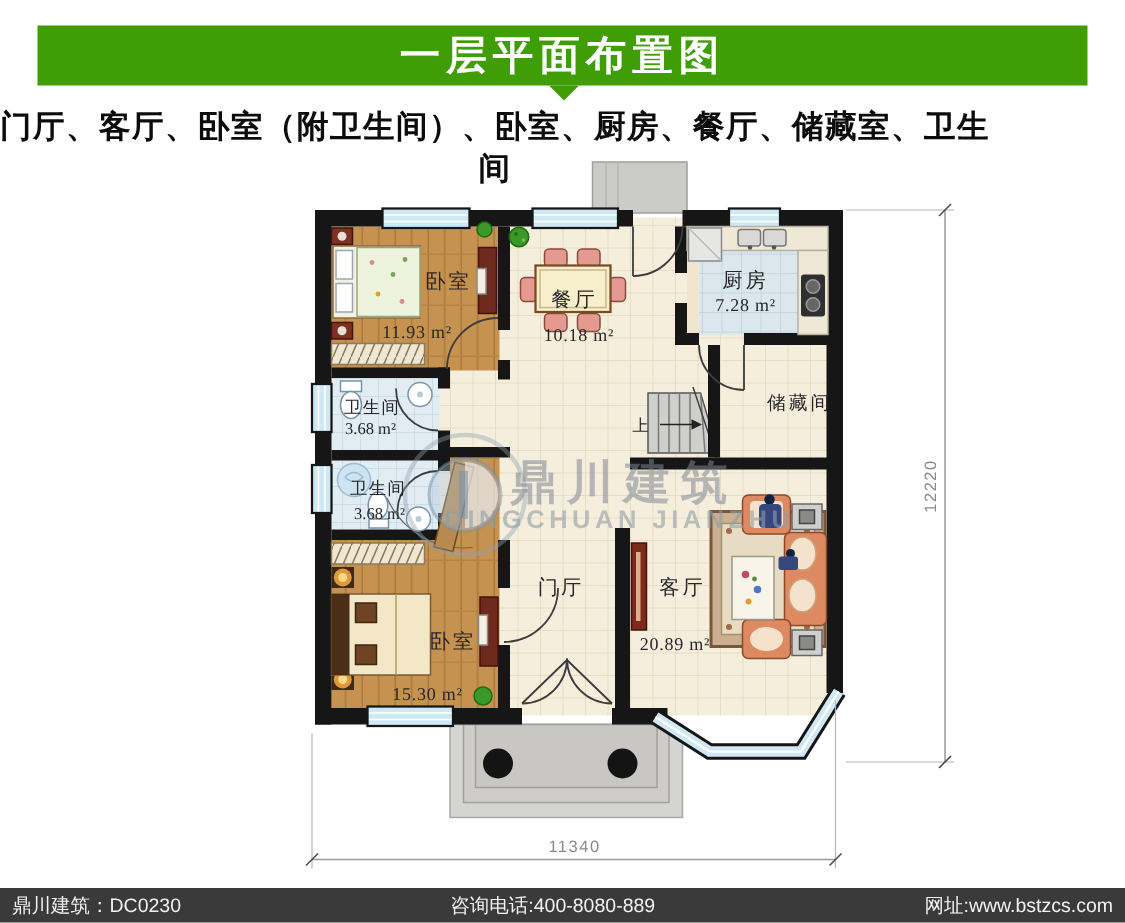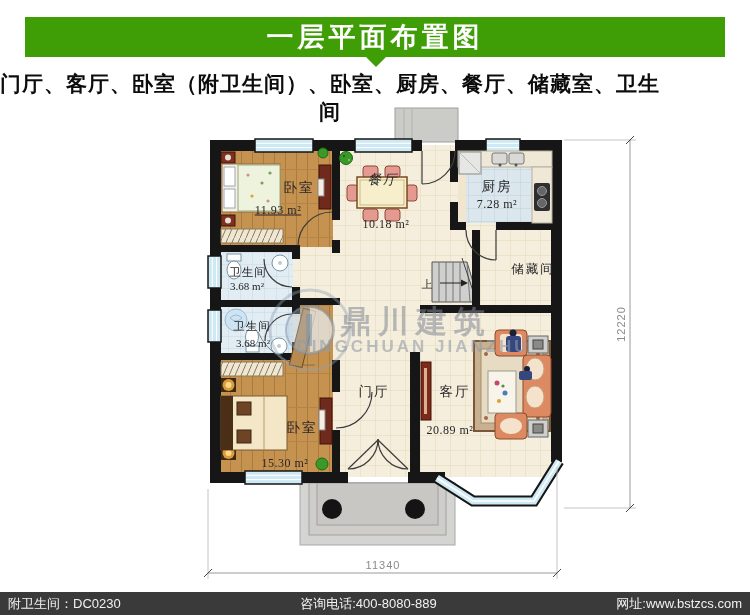--- a/index.html
+++ b/index.html
@@ -316,22 +316,22 @@
   </g>
 </svg>
 
 <div class="banner">
   <span class="banner-title">一层平面布置图</span>
 </div>
 <div class="banner-tri"></div>
 <div class="subtitle">门厅、客厅、卧室（附卫生间）、卧室、厨房、餐厅、储藏室、卫生间</div>
 
 <span class="lbl room-name" style="left:299px;top:188px;">卧室</span>
-<span class="lbl room-area" style="left:278px;top:210px;text-decoration:underline;">11.93 m²</span>
-<span class="lbl room-name" style="left:383px;top:180px;font-style:italic;">餐厅</span>
+<span class="lbl room-area" style="left:278px;top:222px;">11.93 m²</span>
+<span class="lbl room-name" style="left:383px;top:200px;">餐厅</span>
 <span class="lbl room-area" style="left:386px;top:224px;text-align:right;">10.18 m²</span>
 <span class="lbl room-name" style="left:497px;top:187px;">厨房</span>
 <span class="lbl room-area" style="left:497px;top:204px;">7.28 m²</span>
 <span class="lbl small-name" style="left:248px;top:272px;">卫生间</span>
 <span class="lbl small-area" style="left:247px;top:286px;">3.68 m²</span>
 <span class="lbl small-name" style="left:252px;top:326px;">卫生间</span>
 <span class="lbl small-area" style="left:253px;top:343px;">3.68 m²</span>
 <span class="lbl room-name" style="left:533px;top:269px;font-size:12.5px;">储藏间</span>
 <span class="lbl room-name" style="left:302px;top:428px;">卧室</span>
 <span class="lbl room-area" style="left:285px;top:463px;">15.30 m²</span>
@@ -340,16 +340,16 @@
 <span class="lbl room-area" style="left:450px;top:430px;">20.89 m²</span>
 <span class="lbl stairs-lbl" style="left:427px;top:284px;">上</span>
 
 <span class="lbl dim" style="left:383px;top:565px;">11340</span>
 <span class="lbl dim dim-v" style="left:621px;top:324px;">12220</span>
 
 <span class="lbl wm-cn" style="left:416px;top:322px;">鼎川建筑</span>
 <span class="lbl wm-en" style="left:413px;top:347px;">DINGCHUAN JIANZHU</span>
 
 <div class="footer">
-  <span>附卫生间：DC0230</span>
+  <span>鼎川建筑：DC0230</span>
   <span>咨询电话:400-8080-889</span>
   <span>网址:www.bstzcs.com</span>
 </div>
 
 </body></html>

